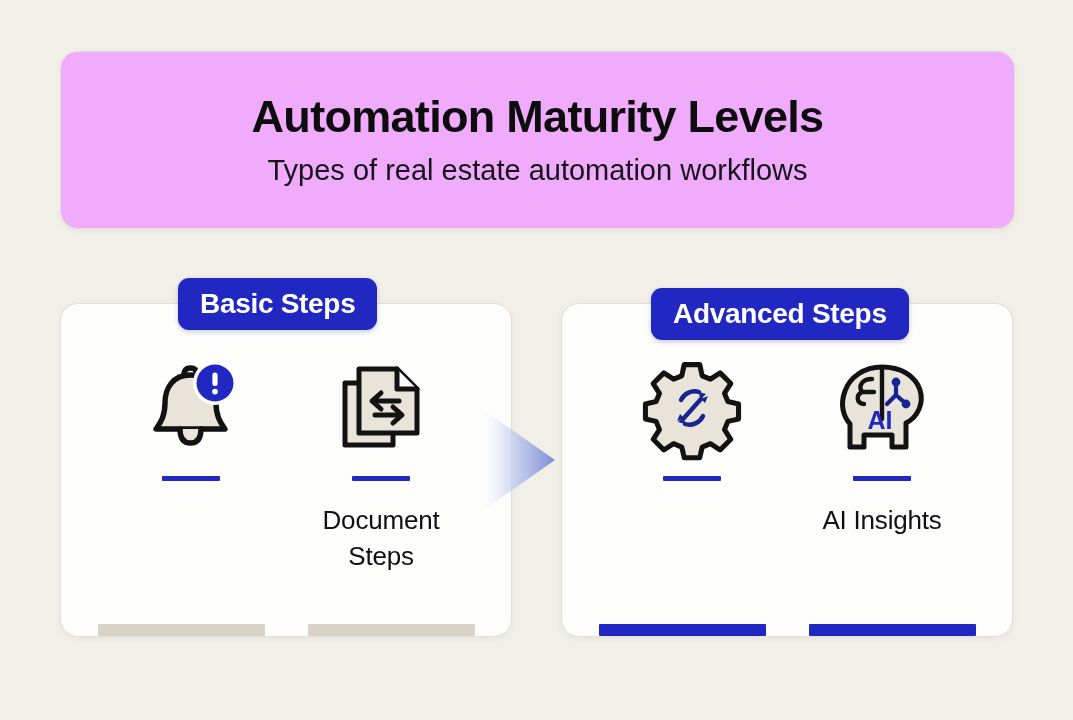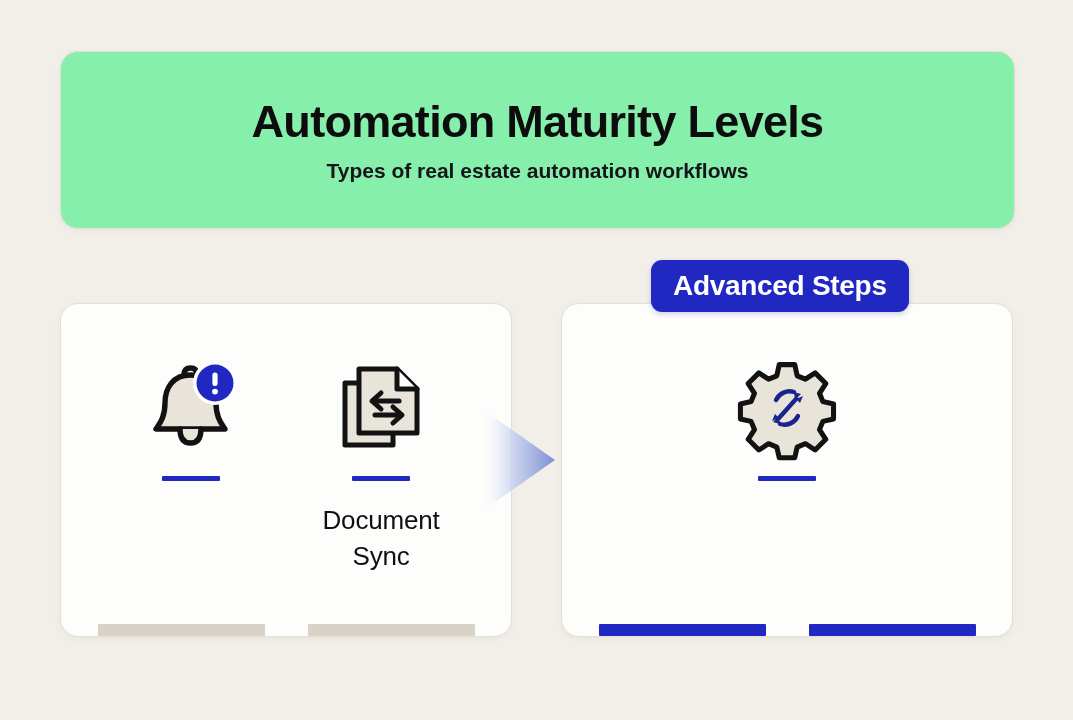--- a/index.html
+++ b/index.html
@@ -19,41 +19,41 @@
     background: #f2efe9;
   }
 
   
   .header-card {
     position: absolute;
     left: 60px;
     top: 51px;
     width: 955px;
     height: 178px;
-    background: #86efac;
+    background: #f0abfc;
     border: 1px solid #e4dfd5;
     border-radius: 18px;
     box-shadow: 0 2px 6px rgba(120,110,95,0.07);
     display: flex;
     flex-direction: column;
     align-items: center;
     justify-content: center;
     gap: 14px;
   }
   .header-title {
     font-size: 45px;
     font-weight: bold;
     color: #0d0d0d;
     letter-spacing: -0.7px;
     text-align: center;
     line-height: 1.05;
   }
   .header-subtitle {
-    font-size: 21px;
-    font-weight: 700;
+    font-size: 29px;
+    font-weight: 400;
     color: #15151a;
     text-align: center;
     line-height: 1.1;
   }
 
   
   .panel {
     position: absolute;
     top: 303px;
     width: 452px;
@@ -141,21 +141,21 @@
     z-index: 5;
   }
   .badge-text {
     color: #ffffff;
     font-size: 28px;
     font-weight: bold;
     letter-spacing: -0.3px;
     white-space: nowrap;
   }
   .badge-basic    { left: 178px; top: 278px; }
-  .badge-advanced { left: 651px; top: 260px; }
+  .badge-advanced { left: 651px; top: 288px; }
 
   
   .flow-arrow {
     position: absolute;
     left: 481px;
     top: 404px;
     width: 78px;
     height: 112px;
     z-index: 4;
   }
@@ -201,21 +201,21 @@
               <path d="M24 10 L62 10 L82 30 L82 74 L24 74 Z" fill="#e9e4d9"></path>
               <path d="M62 10 L62 30 L82 30" fill="#fdfdfb"></path>
               <path d="M64 42 L38 42"></path>
               <path d="M46 34 L37 42 L46 50" fill="none"></path>
               <path d="M40 56 L66 56"></path>
               <path d="M58 48 L67 56 L58 64" fill="none"></path>
             </g>
           </svg>
         </div>
         <div class="accent-rule"></div>
-        <div class="cell-label">Document Sync</div>
+        <div class="cell-label">Document Steps</div>
       </div>
 
     </div>
     <div class="bars">
       <div class="bar muted"></div>
       <div class="bar muted"></div>
     </div>
   </div>
 
   <div class="panel panel-right">
@@ -237,28 +237,54 @@
             </g>
             <path d="M56 33 L63 35 L57 41 Z" fill="#1a2490"></path>
             <path d="M42 65 L35 63 L41 57 Z" fill="#1a2490"></path>
             <path d="M58 40 L65 37 L62 44 Z" fill="#1a2490"></path>
             <path d="M41 59 L34 62 L37 55 Z" fill="#1a2490"></path>
           </svg>
         </div>
         <div class="accent-rule"></div>
       </div>
 
+      <div class="cell">
+        <div class="icon-slot">
+          <svg width="96" height="98" viewBox="0 0 96 98">
+            <path d="M48 8 C30 8 16 18 11 32 C6 45 9 57 16 65 L16 88 L30 88
+                     L30 76 L58 76 L58 88 L72 88 L72 64 C84 58 90 44 86 31
+                     C81 16 66 8 48 8 Z" fill="#e9e4d9" stroke="#121212" stroke-width="5" stroke-linejoin="round" stroke-linecap="round"></path>
+            <g fill="none" stroke="#121212" stroke-width="4.4" stroke-linecap="round">
+              <path d="M48 11 L48 60"></path>
+              <path d="M38 20 C28 20 24 27 28 33 C22 36 22 44 30 45"></path>
+              <path d="M28 33 L40 33"></path>
+            </g>
+            <g fill="none" stroke="#1a2490" stroke-width="4.2" stroke-linecap="round">
+              <path d="M62 25 L62 36 L70 43"></path>
+              <path d="M62 36 L53 45"></path>
+            </g>
+            <circle cx="62" cy="23" r="4.4" fill="#1a2490"></circle>
+            <circle cx="72" cy="45" r="4.4" fill="#1a2490"></circle>
+            <text x="46" y="70" font-family="'Liberation Sans', sans-serif" font-size="25" font-weight="bold" fill="#2128c2" text-anchor="middle">AI</text>
+          </svg>
+        </div>
+        <div class="accent-rule"></div>
+        <div class="cell-label">AI Insights</div>
+      </div>
 
     </div>
     <div class="bars">
       <div class="bar active"></div>
       <div class="bar active"></div>
     </div>
   </div>
 
+  <div class="badge badge-basic">
+    <span class="badge-text">Basic Steps</span>
+  </div>
   <div class="badge badge-advanced">
     <span class="badge-text">Advanced Steps</span>
   </div>
 
   <div class="flow-arrow">
     <svg width="78" height="112" viewBox="0 0 78 112">
       <defs>
         <linearGradient id="arrowGrad" x1="0" y1="0" x2="1" y2="0">
           <stop offset="0%" stop-color="#ffffff" stop-opacity="0.15"></stop>
           <stop offset="45%" stop-color="#c3cdee" stop-opacity="0.85"></stop>

